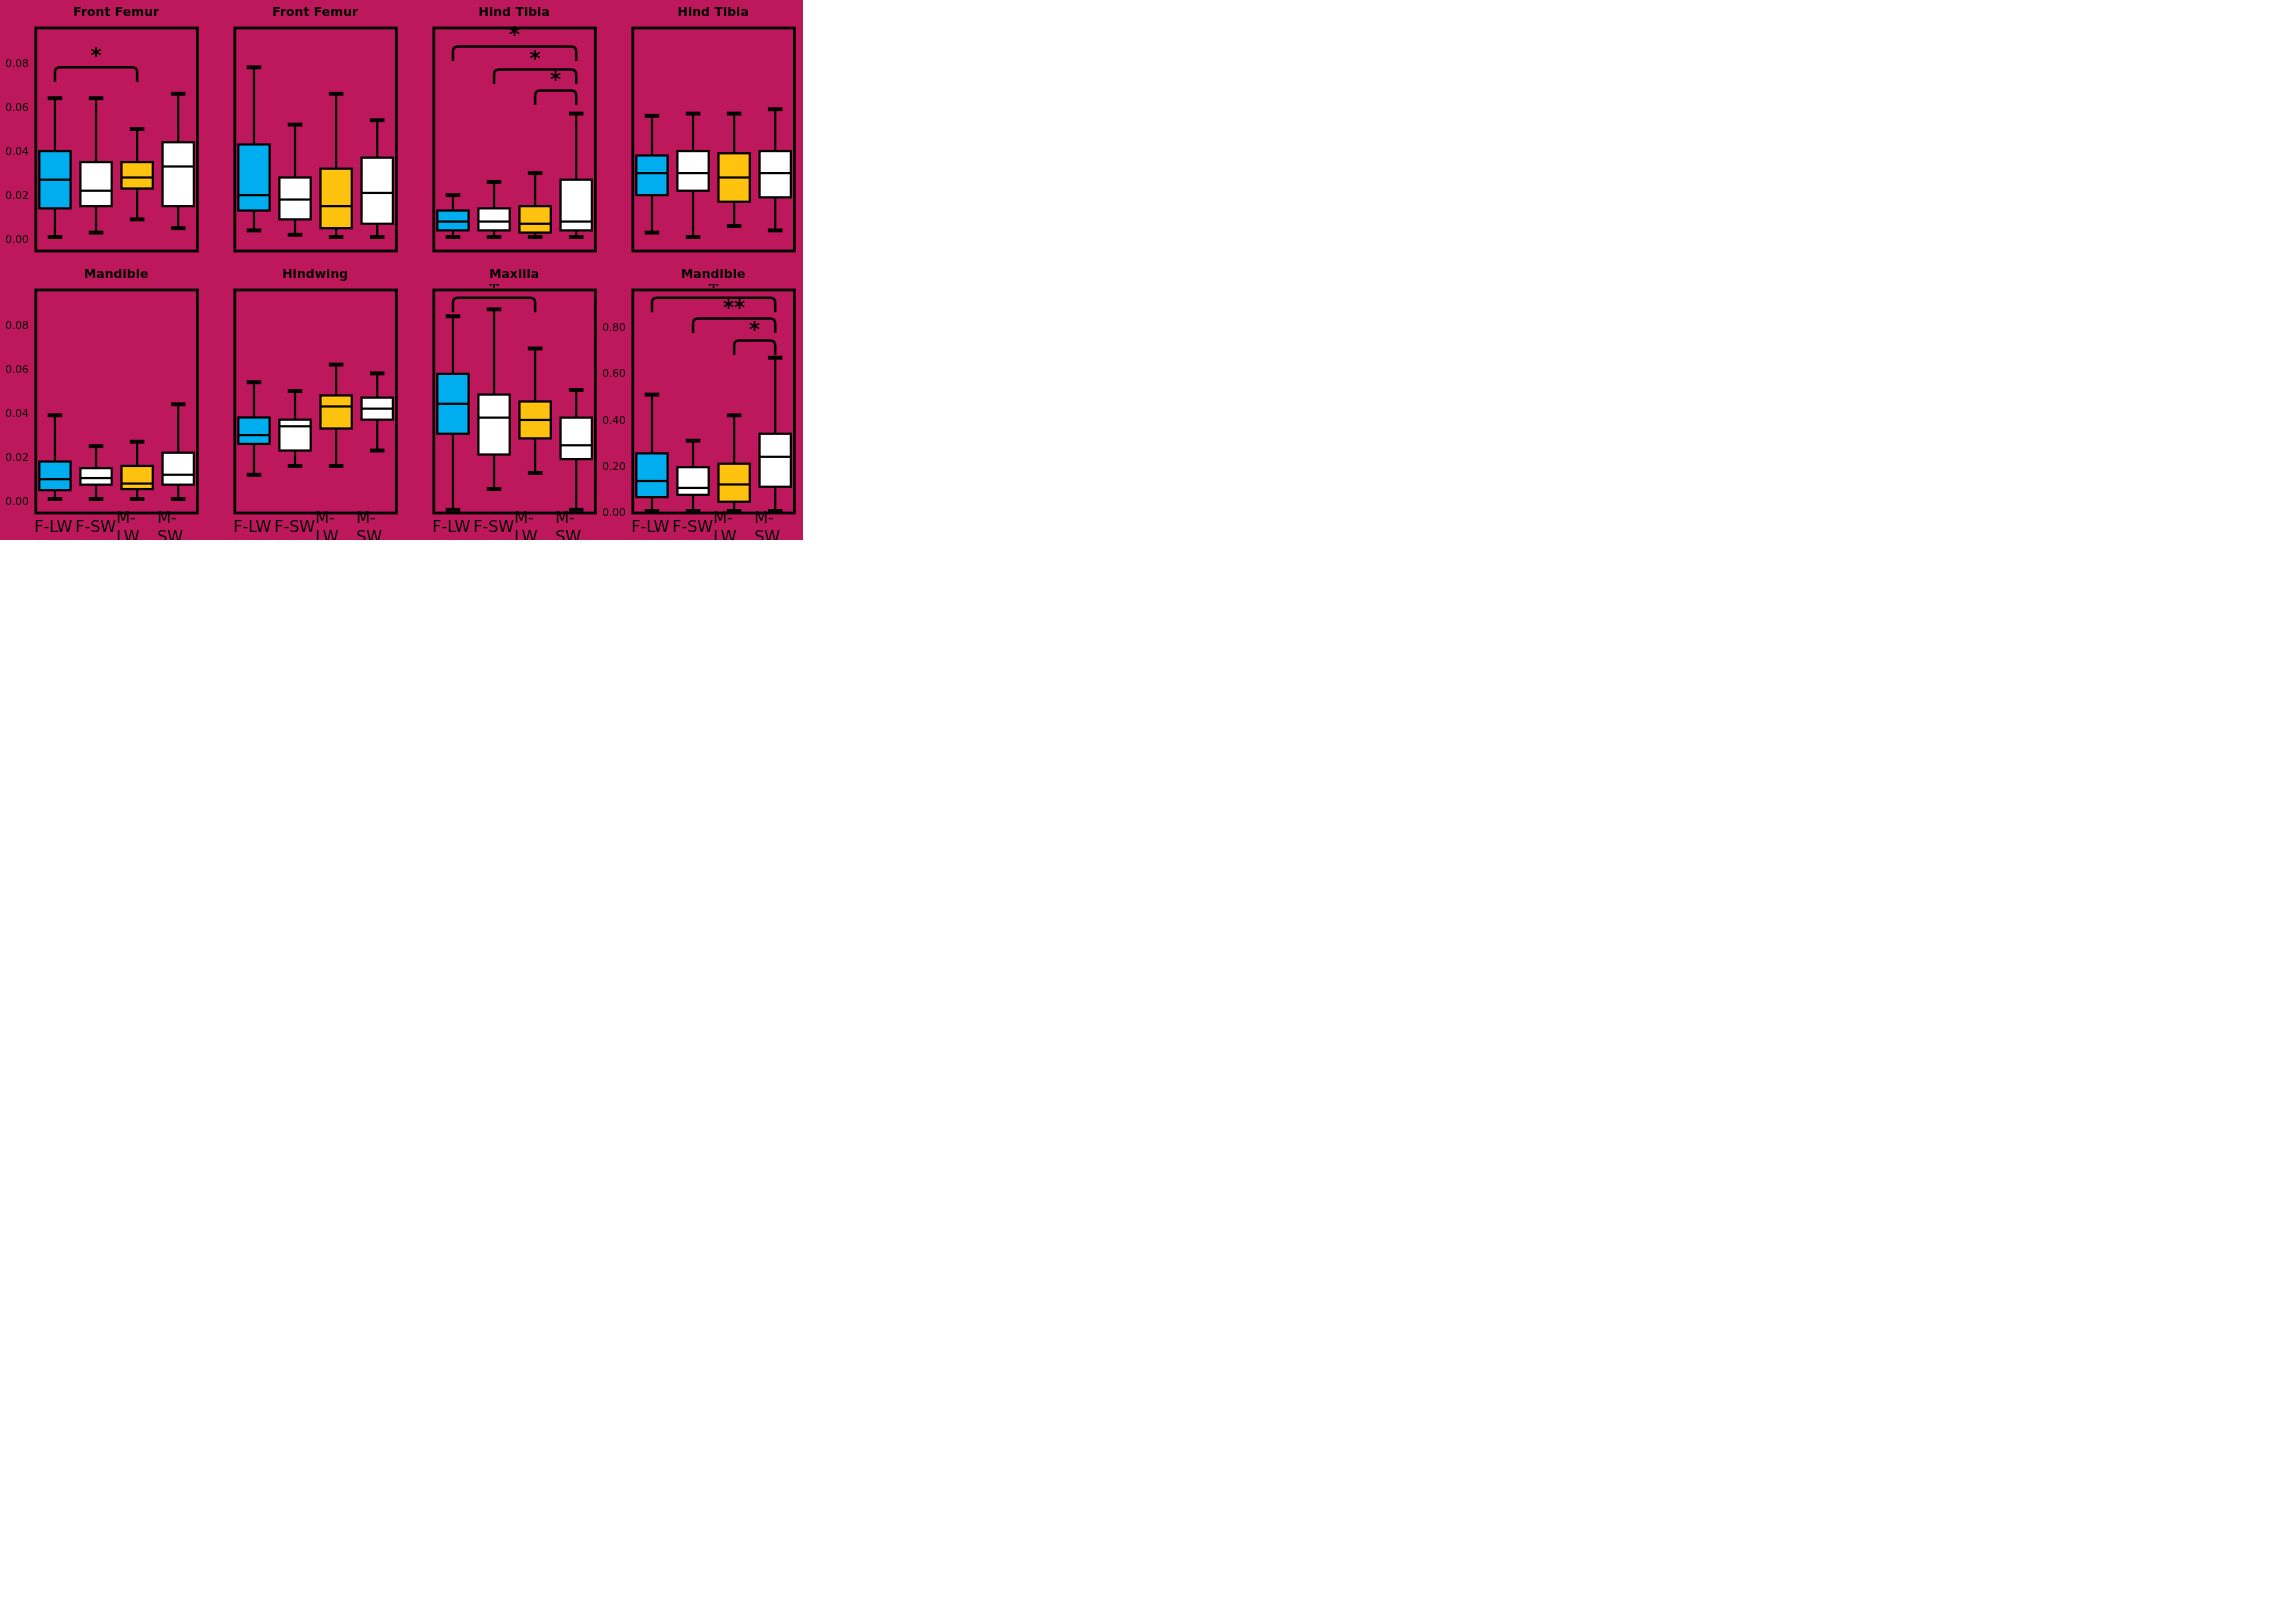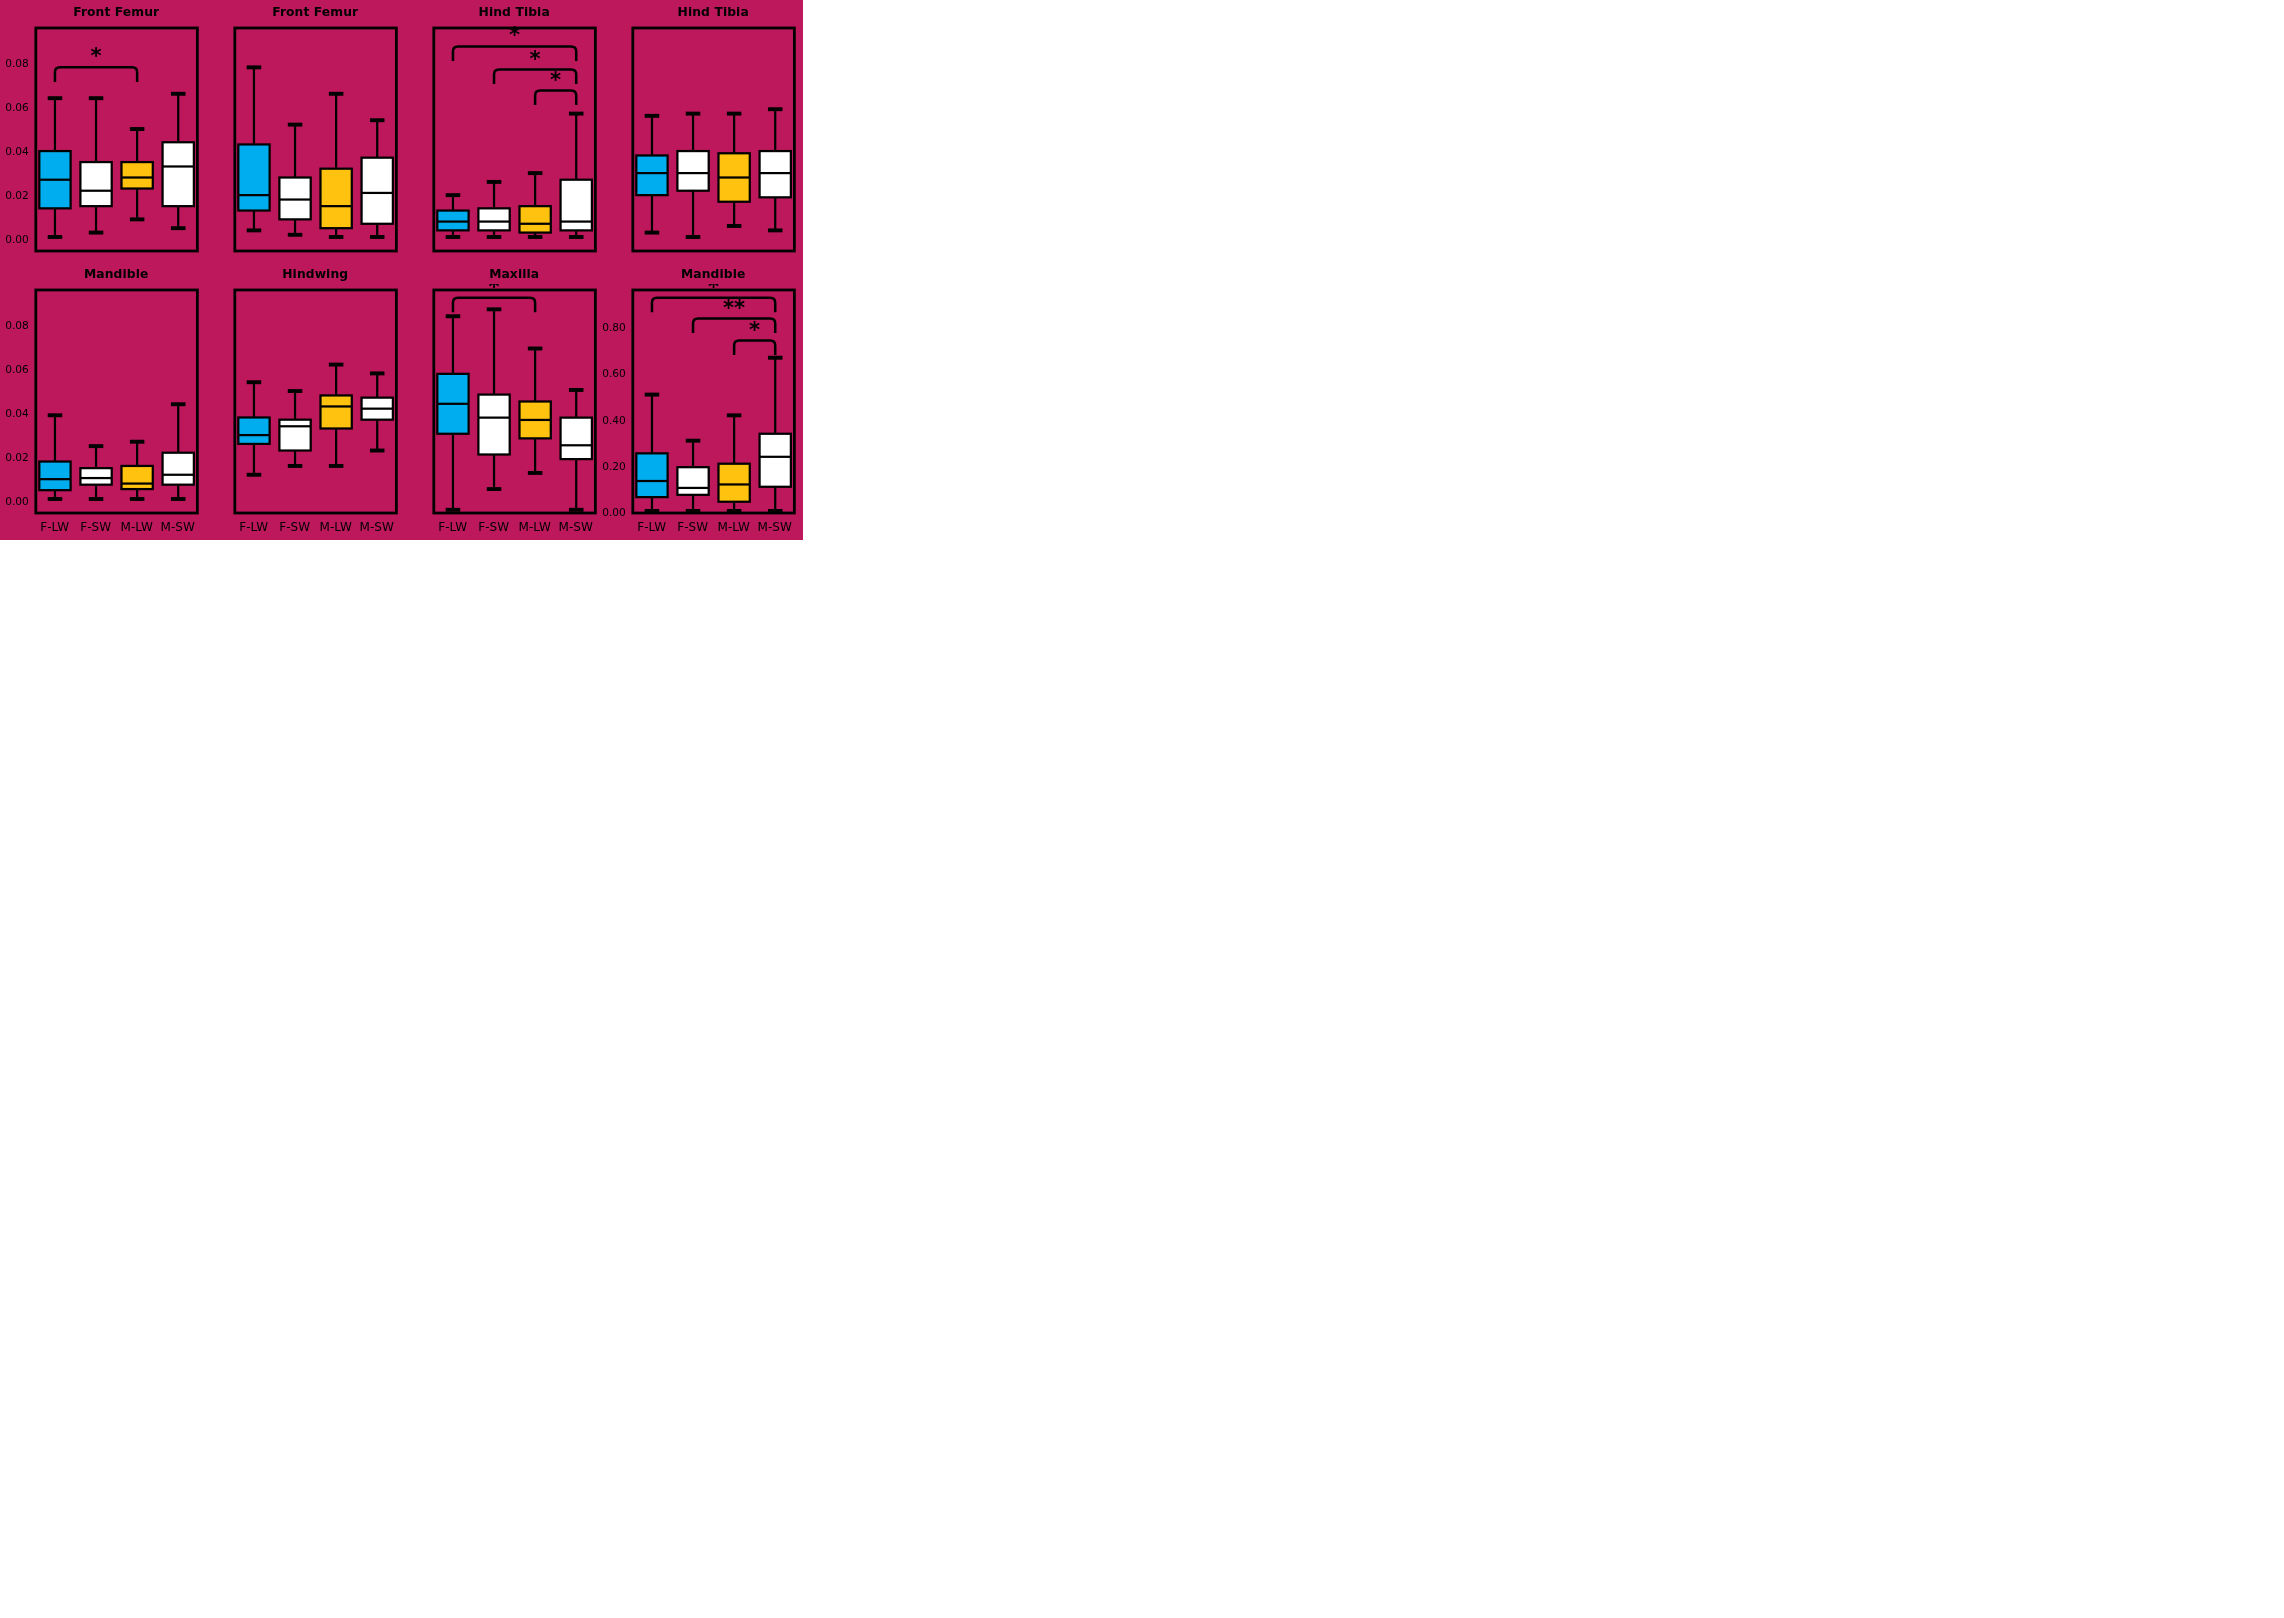--- a/index.html
+++ b/index.html
@@ -1,21 +1,21 @@
 <!DOCTYPE html>
 <html style="font-size:9px"><head>
 <meta charset="utf-8">
 <style>
   html,body{margin:0;padding:0;background:#ffffff;font-family:"DejaVu Sans","Liberation Sans",sans-serif;color:#000;}
   .figure{display:grid;grid-template-columns:repeat(4,199px);grid-row-gap:7.8px;width:796px;padding:3.4px 4.5px 5.6px 2.2px;background:#be185d;}
   .cell{display:block;}
   .panel-title{margin-left:32px;width:164px;height:19px;line-height:19px;text-align:center;font-weight:bold;font-size:12.3px;letter-spacing:0.1px;}
   .plot-svg{display:block;}
   .xlabels{display:flex;padding-left:32px;height:15.6px;align-items:center;}
-  .xlabels span{width:41px;text-align:center;font-size:12px;}
+  .xlabels span{width:41px;text-align:left;font-size:16px;}
   text{font-family:"DejaVu Sans","Liberation Sans",sans-serif;}
 </style>
 </head>
 <body>
 
 <div class="figure" id="figure-root">
     <div class="cell">
       <div class="panel-title">Front Femur</div>
       <svg width="199" height="235" viewBox="0 0 356 420" class="plot-svg">
         <text x="48" y="79.53414634146344" text-anchor="end" font-size="19px" fill="#000">0.08</text>

